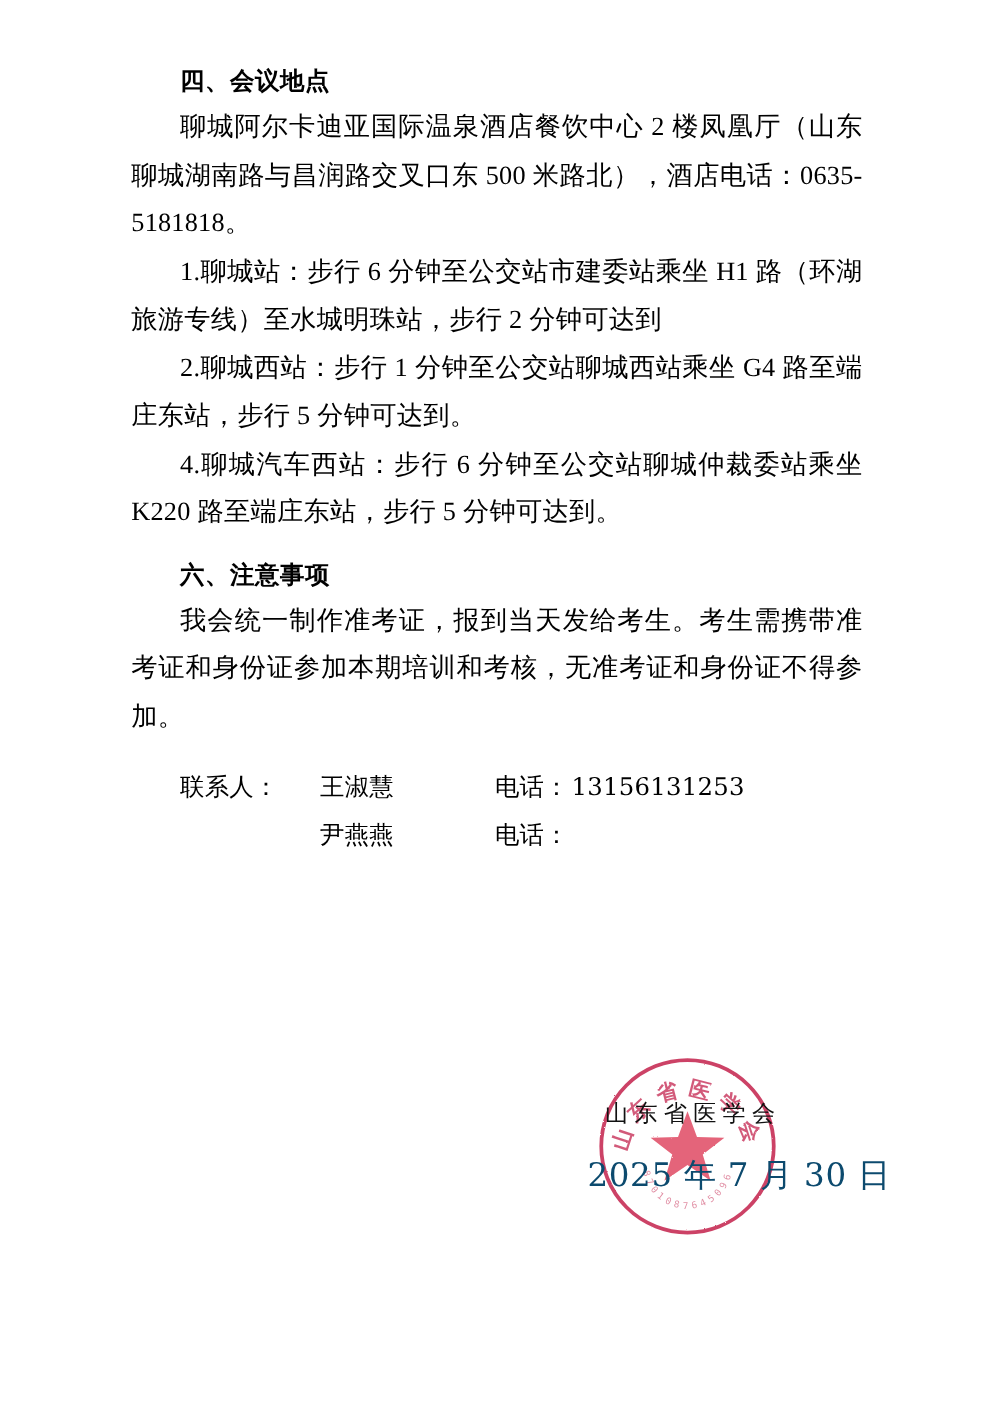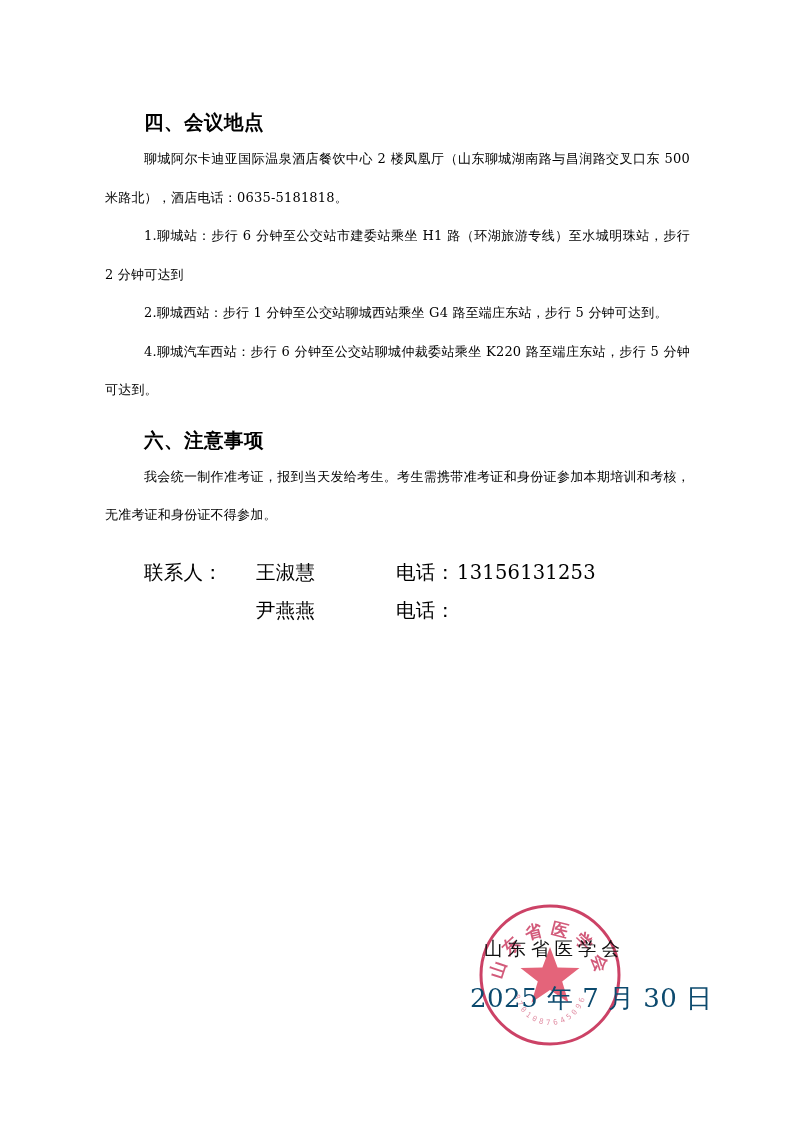--- a/index.html
+++ b/index.html
@@ -15,21 +15,21 @@
     font-family: "DejaVu Serif", "Liberation Serif", serif;
     color: #000000;
   }
 
   .page {
     position: absolute;
     left: 0; top: 0;
     width: 794px;
     height: 917px;
     box-sizing: border-box;
-    padding: 105px 104px 0 105px;
+    padding: 47px 104px 0 105px;
   }
 
   .doc-body {
     width: 585px;
     position: relative;
   }
 
   
   .heading {
     font-family: "DejaVu Sans", "Liberation Sans", sans-serif;
@@ -39,29 +39,30 @@
     letter-spacing: 0.5px;
     text-indent: 39px;
     margin: 0;
     padding: 0;
     white-space: nowrap;
   }
   .heading.gap-top { margin-top: 13px; }
 
   
   .para {
-    font-size: 13px;
+    font-size: 21px;
     line-height: 38.5px;
     margin: 0;
     padding: 0;
     text-indent: 39px;
     text-align: justify;
     text-justify: inter-character;
     letter-spacing: 0.2px;
     word-break: break-all;
+    font-family: Liberation Serif, serif;
   }
   .para.last-line-left { text-align-last: left; }
 
   
   .contact-block {
     margin-top: 19px;
     font-size: 19.5px;
     line-height: 38px;
     letter-spacing: 0.2px;
   }

